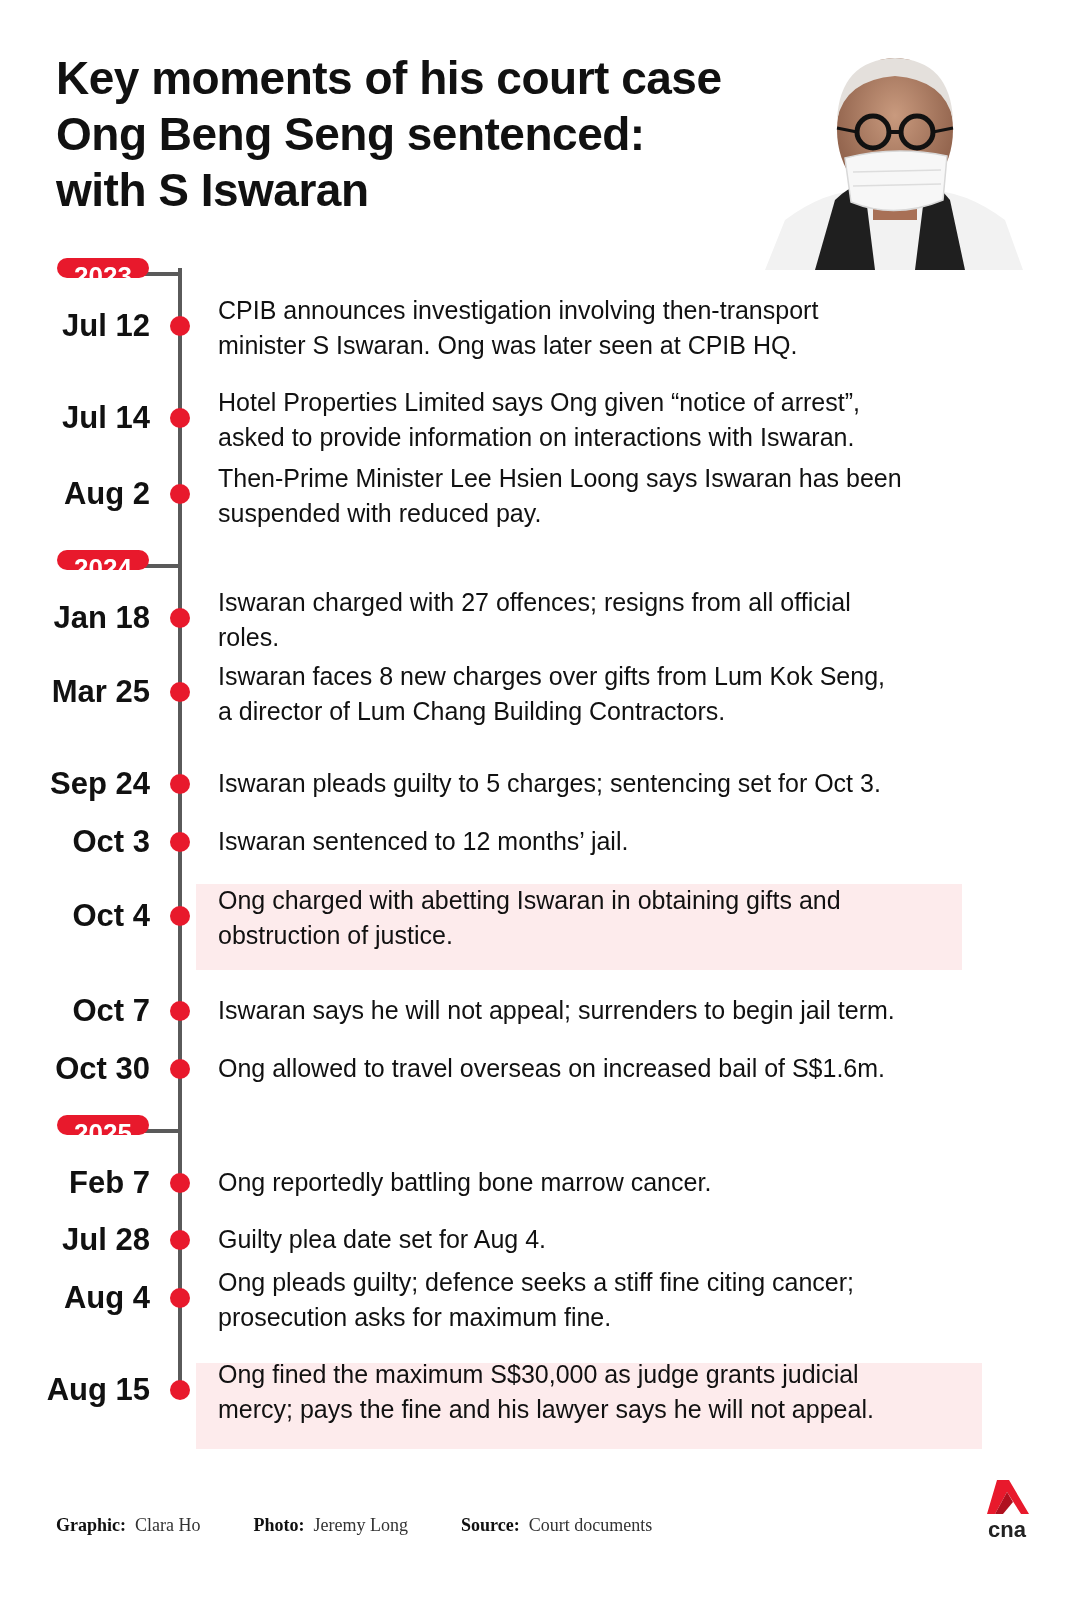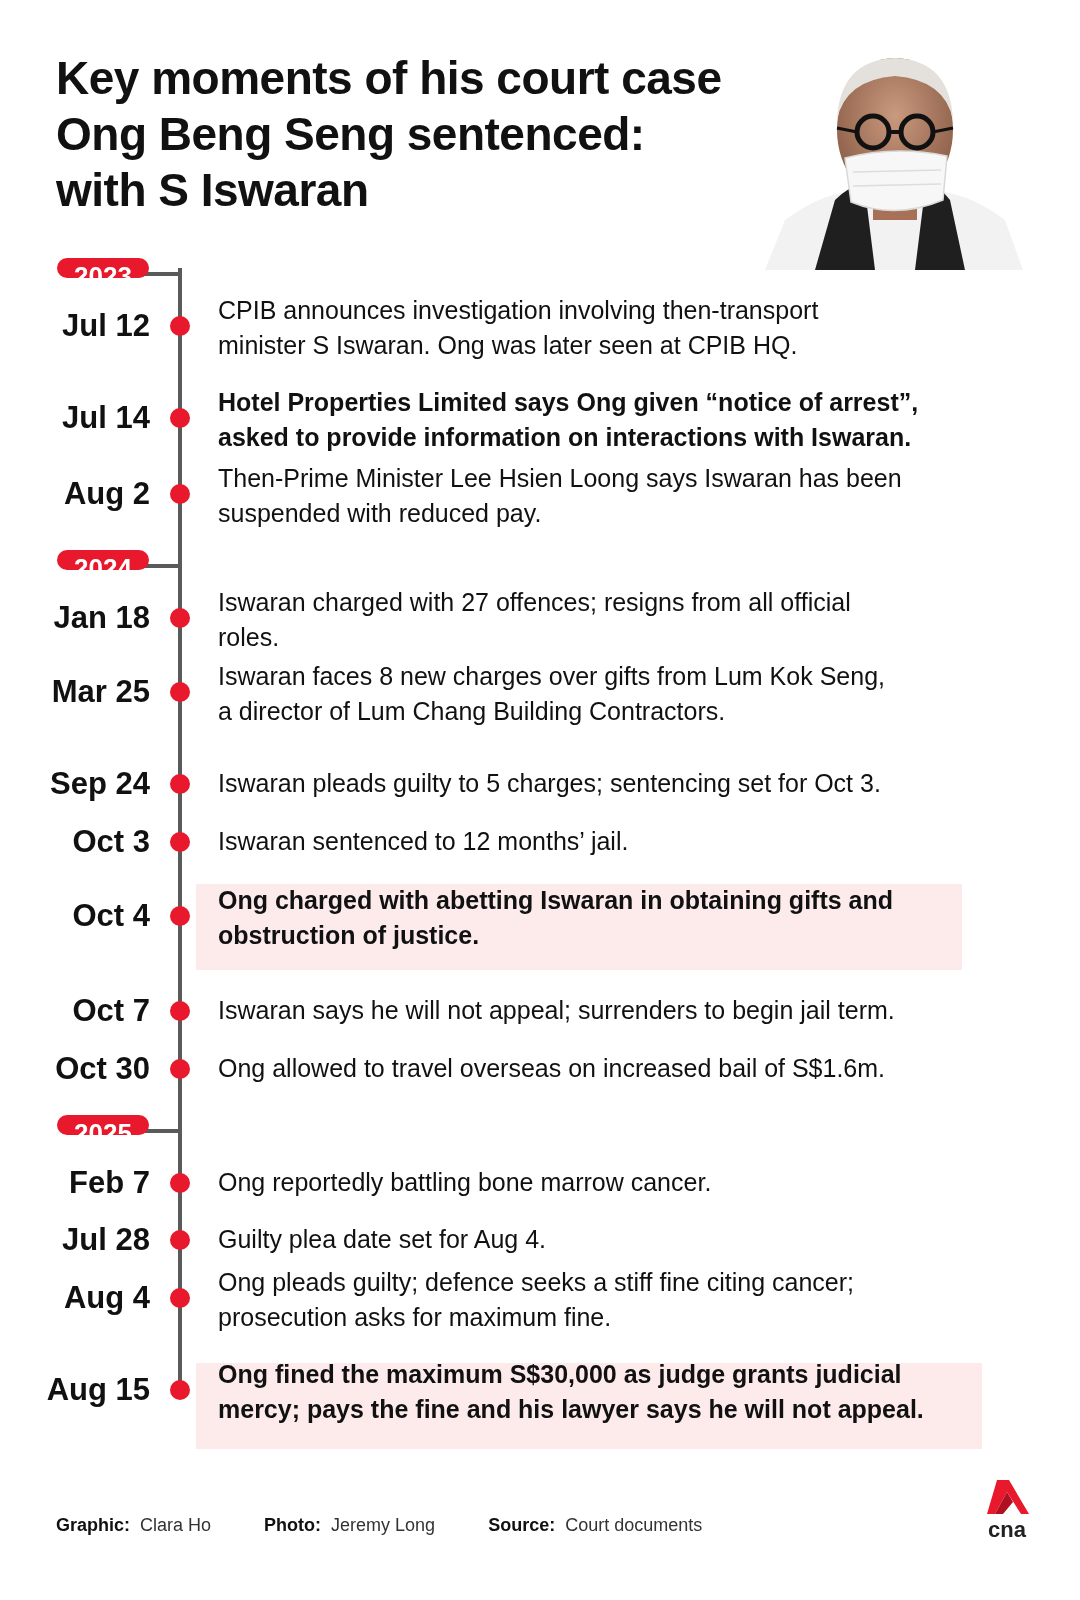--- a/index.html
+++ b/index.html
@@ -7,24 +7,24 @@
   .title { position:absolute; left:56px; top:50px; width:720px; font-family:"Liberation Sans", sans-serif; font-weight:bold; font-size:46px; line-height:56px; color:#111; letter-spacing:-0.5px; }
   .title div { white-space:nowrap; }
   .photo { position:absolute; left:765px; top:40px; width:260px; height:230px; }
   .spine { position:absolute; left:178px; width:4px; background:#5a5a5a; }
   .year-connector { position:absolute; height:4px; background:#5a5a5a; }
   .year-pill { position:absolute; left:57px; height:20px; width:92px; border-radius:18px; background:#e8192c; color:#fff; font-weight:bold; font-size:26px; line-height:36px; text-align:center; }
   .date { position:absolute; right:calc(1080px - 150px); font-weight:bold; font-size:31px; line-height:34px; text-align:right; white-space:nowrap; color:#111; }
   .dot { position:absolute; left:170px; width:20px; height:20px; border-radius:50%; background:#e8192c; }
   .evt { position:absolute; left:218px; font-size:25px; line-height:35px; color:#111; white-space:nowrap; }
   .hl-box { position:absolute; background:#fdebec; }
-  .evt.bold { font-weight:bold; }
+  .evt.bold { font-weight:normal; }
   .footer { position:absolute; top:1515px; left:56px; font-size:18px; color:#333; white-space:nowrap; }
   .footer b { color:#111; }
-  .footer span.group { margin-right:48px; }
+  .footer span.group { margin-right:48px;font-family:Liberation Serif, serif; }
   .logo { position:absolute; left:983px; top:1480px; width:48px; height:60px; }
 </style>
 </head>
 <body>
 
 <div class="title">
   <div>Key moments of his court case</div>
   <div>Ong Beng Seng sentenced:</div>
   <div>with S Iswaran</div>
 </div>
@@ -68,21 +68,21 @@
     <div class="year-connector" style="left: 140px; width: 42px; top: 1129px;"></div>
     <div class="year-pill" style="top: 1115px;">2025</div>
     <div class="date" style="top: 309px;">Jul 12</div>
     <div class="dot" style="top: 316px;"></div>
     <div class="evt" style="top: 293px;">
       <div>CPIB announces investigation involving then-transport</div>
       <div>minister S Iswaran. Ong was later seen at CPIB HQ.</div>
     </div>
     <div class="date" style="top: 401px;">Jul 14</div>
     <div class="dot" style="top: 408px;"></div>
-    <div class="evt" style="top: 385px; font-weight: bold;">
+    <div class="evt" style="top: 385px;">
       <div>Hotel Properties Limited says Ong given “notice of arrest”,</div>
       <div>asked to provide information on interactions with Iswaran.</div>
     </div>
     <div class="date" style="top: 477px;">Aug 2</div>
     <div class="dot" style="top: 484px;"></div>
     <div class="evt" style="top: 461px;">
       <div>Then-Prime Minister Lee Hsien Loong says Iswaran has been</div>
       <div>suspended with reduced pay.</div>
     </div>
     <div class="date" style="top: 601px;">Jan 18</div>

